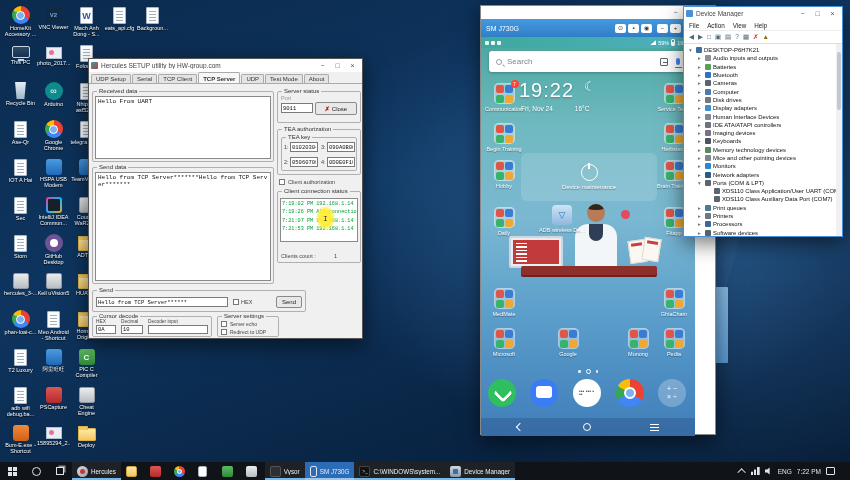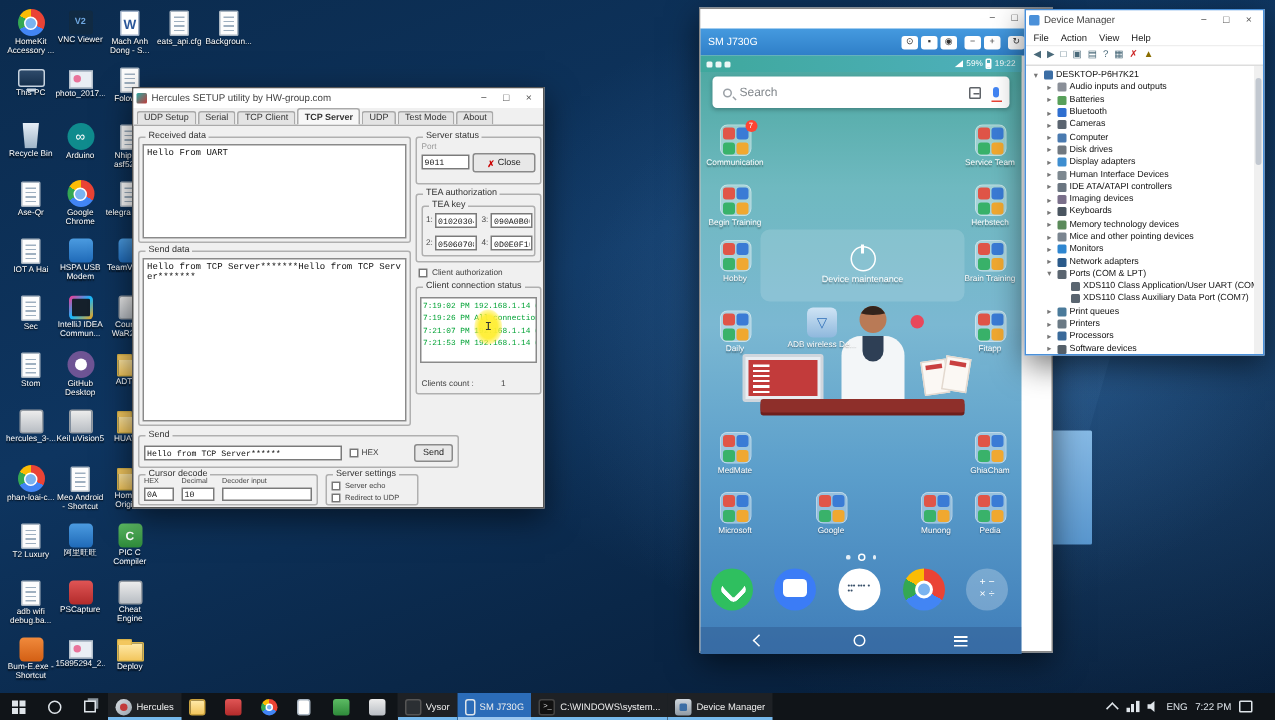--- a/index.html
+++ b/index.html
@@ -74,21 +74,21 @@
   .redx{color:#c00;font-weight:bold;}
   .cline{font-family:"Liberation Mono",monospace;font-size:5.2px;color:#00a234;white-space:nowrap;line-height:1.6;}
   .hwlogo{position:absolute;left:220px;top:228px;width:52px;height:50px;text-align:center;}
   .hw1{display:inline-block;background:#1565c0;color:#fff;font-weight:bold;font-size:8px;padding:0 2px;border-radius:1px;}
   .hw2{color:#1565c0;font-weight:bold;font-size:8px;}
   .hwurl{font-size:4.6px;color:#1565c0;font-weight:bold;margin-top:2px;}
   .hwprod{font-size:5px;color:#111;font-weight:bold;margin-top:2px;}
   .hwver{font-size:5.6px;color:#111;font-weight:bold;margin-top:2px;}
 
   
-  .vysor{left:466px;top:5px;width:236px;height:430px;z-index:6;border:1px solid #888;background:#fff;}
+  .vysor{left:480px;top:5px;width:236px;height:430px;z-index:6;border:1px solid #888;background:#fff;}
   .vblue{height:18px;background:linear-gradient(#459adf,#2f7fc8);display:flex;align-items:center;padding:0 5px;}
   .vtitle{color:#fff;font-size:7px;flex:1;}
   .vbtn{width:11px;height:9px;background:#fff;border-radius:2px;font-size:6px;color:#333;display:flex;align-items:center;justify-content:center;margin-left:2px;line-height:1;}
   .vgap{margin-left:5px !important;}
   .pscreen{position:relative;width:214px;height:399px;overflow:hidden;
     background:linear-gradient(180deg,#4aa79f 0%,#6fb9c0 22%,#7bb8d2 45%,#5b9ecb 70%,#3f7db9 100%);}
   .sbar{position:absolute;left:0;top:0;right:0;height:11px;background:linear-gradient(90deg,#3fa89d,#4fb0bd);display:flex;align-items:center;padding:0 4px;}
   .sbl{display:flex;gap:2px;flex:1;}
   .sbl i{width:4px;height:4px;background:rgba(255,255,255,.9);border-radius:1px;}
   .sbr{display:flex;align-items:center;gap:2px;color:#fff;font-size:5.5px;}
@@ -542,20 +542,27 @@
         </span>
       </div>
 
       <div class="searchbar">
         <span class="mag"></span>
         <span class="stext">Search</span>
         <span class="lens"></span>
         <span class="mic"></span>
       </div>
 
+      <div class="clockw">
+        <span class="ctime">19:22</span><span class="cmoon">☾</span>
+        <div class="crow">
+          <span>Fri, Nov 24</span>
+          <span>16°C</span>
+        </div>
+      </div>
 
       <div class="dmwidget">
         <span class="dmcirc"></span>
         <span class="dmlabel">Device maintenance</span>
       </div>
 
       <div class="adbapp">
         <span class="adbic"></span>
         <span class="flabel">ADB wireless De...</span>
       </div>

